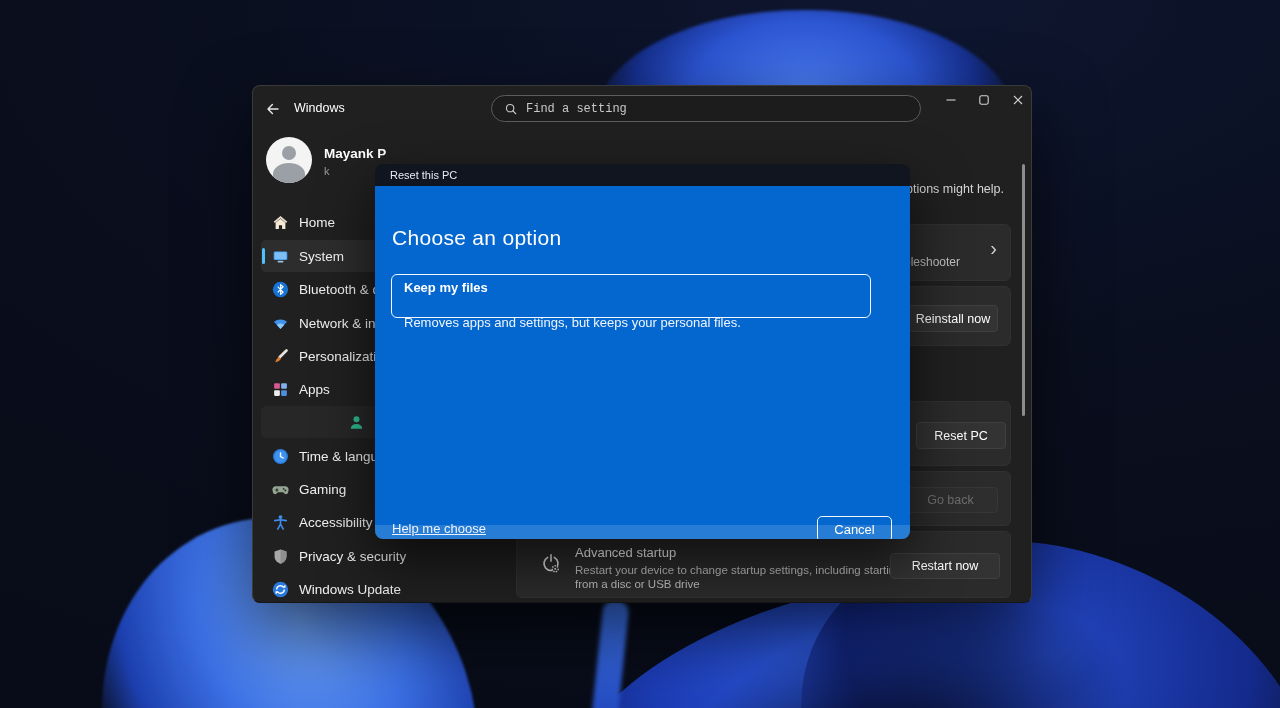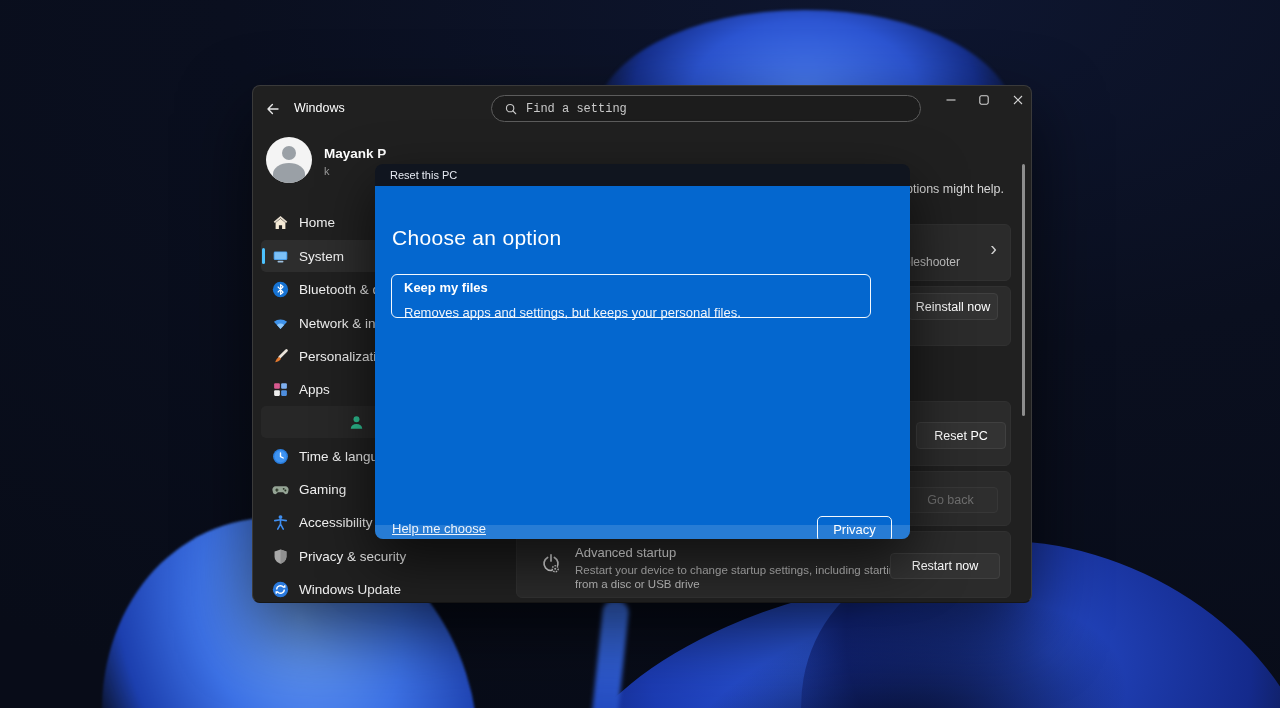--- a/index.html
+++ b/index.html
@@ -77,21 +77,21 @@
   .dlg { position:absolute; left:375px; top:164px; width:535px; height:375px; border-radius:8px;
     overflow:hidden; box-shadow:0 22px 55px rgba(0,0,0,.65); }
   .dlg-bar { position:absolute; left:0; top:0; width:100%; height:22px; background:#10151f;
     color:#e6eaf2; font-size:11px; line-height:22px; padding-left:15px; }
   .dlg-body { position:absolute; left:0; top:22px; width:100%; height:353px; background:#0467cf; }
   .dlg-head { position:absolute; left:17px; top:40px; font-size:21px; font-weight:300; color:#fff; letter-spacing:.3px; }
   .opt { position:absolute; left:16px; width:480px; height:44px; border:1.5px solid #f3f8fd;
     border-radius:6px; padding:5px 12px; color:#fff; }
   .opt-1 { top:88px; } .opt-2 { top:152px; }
   .opt .t { font-size:13px; font-weight:bold; }
-  .opt .d { font-size:13px; color:#f0f5fb; margin-top:10px; }
+  .opt .d { font-size:13px; color:#f0f5fb; margin-top:20px; }
   .help-link { position:absolute; left:17px; top:335px; font-size:13px; color:#eaf2fc; text-decoration:underline; }
   .cancel { position:absolute; left:442px; top:330px; width:75px; height:26px; border:1.5px solid #f3f8fd;
     border-radius:5px; background:transparent; color:#fff; font-size:13px;
     display:flex; align-items:center; justify-content:center; }
   .dlg-foot { position:absolute; left:0; bottom:0; width:100%; height:14px; background:rgba(255,255,255,.14); }
 </style>
 </head>
 <body>
 
 <div class="stage">
@@ -239,21 +239,21 @@
 
 
     <div class="abs intro">If you're having problems with your PC, going through these options might help.</div>
 
     <div class="abs card card-fix">
       <div class="fix-sub">Resetting can take a while — first, try resolving issues by running a troubleshooter</div>
       <div class="fix-chev">›</div>
     </div>
 
     <div class="abs card card-rein">
-      <div class="btn" style="right:12px;top:6px;width:90px;height:27px">Reinstall now</div>
+      <div class="btn" style="right:12px;top:18px;width:90px;height:27px">Reinstall now</div>
     </div>
 
     <div class="abs card card-rst">
       <div class="btn" style="right:4px;top:20px;width:90px;height:27px">Reset PC</div>
     </div>
 
     <div class="abs card card-gb">
       <div class="btn disabled" style="right:12px;top:15px;width:95px;height:26px">Go back</div>
     </div>
 
@@ -278,17 +278,17 @@
     <div class="dlg-body">
       <div class="dlg-head">Choose an option</div>
 
       <div class="opt opt-1">
         <div class="t">Keep my files</div>
         <div class="d">Removes apps and settings, but keeps your personal files.</div>
       </div>
 
 
       <a class="help-link" href="#">Help me choose</a>
-      <div class="cancel">Privacy</div>
+      <div class="cancel">Cancel</div>
       <div class="dlg-foot"></div>
     </div>
   </div>
 </div>
 
 </body></html>

